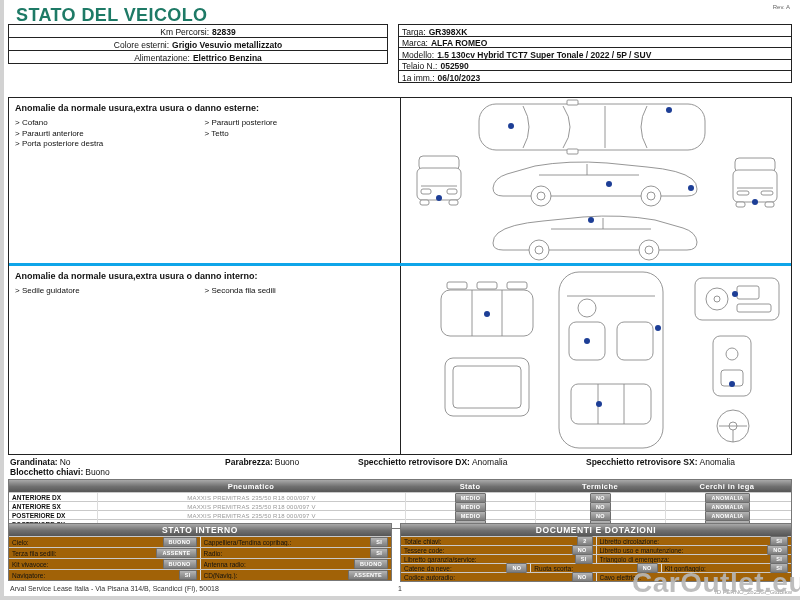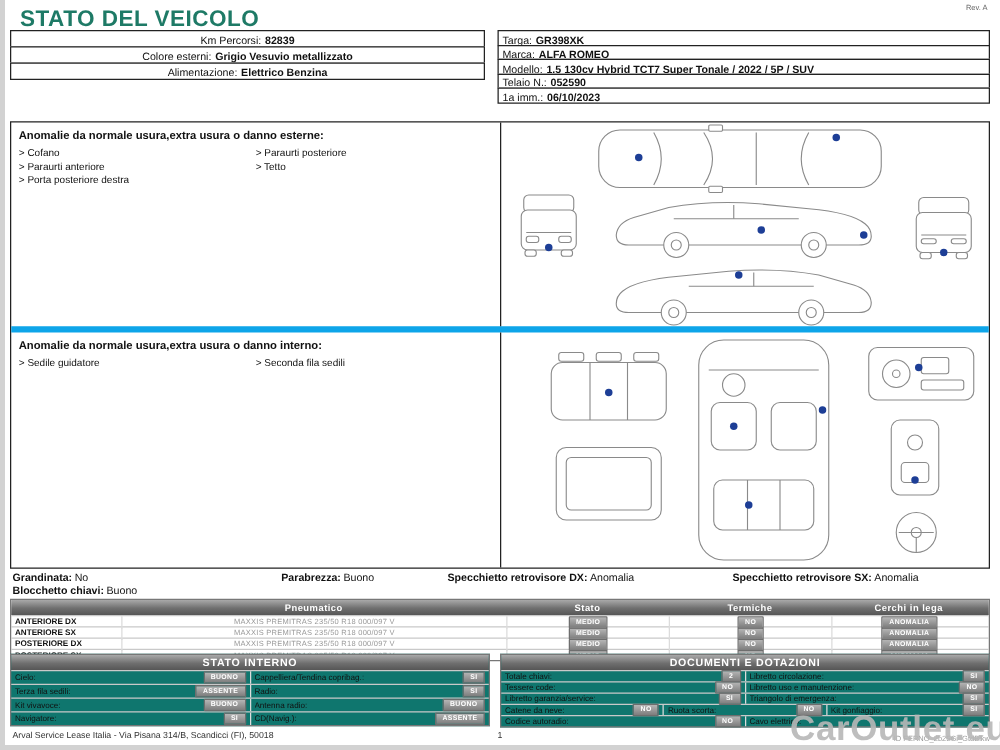--- a/index.html
+++ b/index.html
@@ -20,21 +20,21 @@
   .info-row { border:1px solid #222; background:#fff; font-size:8.5px;
               padding:2px 3px 1px; white-space:nowrap; overflow:hidden; }
   .info-row + .info-row { margin-top:-1px; }
   .info-left  .info-row { height:14px;text-align:center; }
   .info-right .info-row { height:12.5px; padding-top:1.5px; }
   .lbl { margin-right:3px; }
   .val { font-weight:bold; }
 
   .anom-box { position:absolute; left:8px; top:97px; width:784px; height:358px; border:1px solid #222; }
   .anom-section { position:relative; }
-  .anom-exterior { height:168px; border-bottom:5px solid #0ea5e9; }
+  .anom-exterior { height:168px; border-bottom:3px solid #0ea5e9; }
   .anom-interior { height:188px; }
   .anom-text { position:absolute; left:0; top:0; width:392px; height:100%;
                border-right:1px solid #222; padding:5px 6px; }
   .anom-heading { font-size:9px; font-weight:bold; margin-bottom:5px; }
   .anom-cols { display:flex; }
   .anom-col { width:50%; }
   .anom-item { font-size:8px; line-height:10.5px; white-space:nowrap; }
   .anom-item::before { content:"> "; }
   .diagram { position:absolute; left:392px; top:0; }
   .diagram rect, .diagram path, .diagram circle, .diagram line
@@ -55,21 +55,21 @@
                  border-left:1px solid #dcdcdc; min-width:0; }
   .t-row > div:first-child { border-left:none; justify-content:flex-start; padding-left:3px; }
   .t-pos  { font-weight:bold; font-size:6.5px; white-space:nowrap; }
   .t-spec { color:#999; font-size:6px; letter-spacing:.2px; white-space:nowrap; }
 
   .chip { background:linear-gradient(180deg,#b5b5b5,#7d7d7d); color:#fff; font-size:5.5px;
           font-weight:bold; line-height:6.5px; padding:1px 5px 0; border:1px solid #6e6e6e;
           border-radius:1px; letter-spacing:.3px; white-space:nowrap; }
   .chip:empty { visibility:hidden; }
 
-  .bottom-table { position:absolute; top:523px; border:1px solid #777; background:#0f766e; }
+  .bottom-table { position:absolute; top:523px; border:1px solid #777; background:#a16207; }
   #stato-interno { left:8px; width:384px; }
   #documenti { left:400px; width:392px; }
   .bt-head { height:12px; line-height:12px; text-align:center; color:#fff; font-size:8.5px;
              font-weight:bold; letter-spacing:.6px;
              background:linear-gradient(180deg,#a9a9a9,#6f6f6f 55%,#565656); }
   .b-row { display:flex; border-top:1px solid #c9c9c9; }
   #stato-interno .b-row { height:11px; }
   #documenti .b-row { height:9px; }
   .b-cell { flex:1; display:flex; align-items:center; padding:0 3px;
             border-left:1px solid #dcdcdc; min-width:0; }

